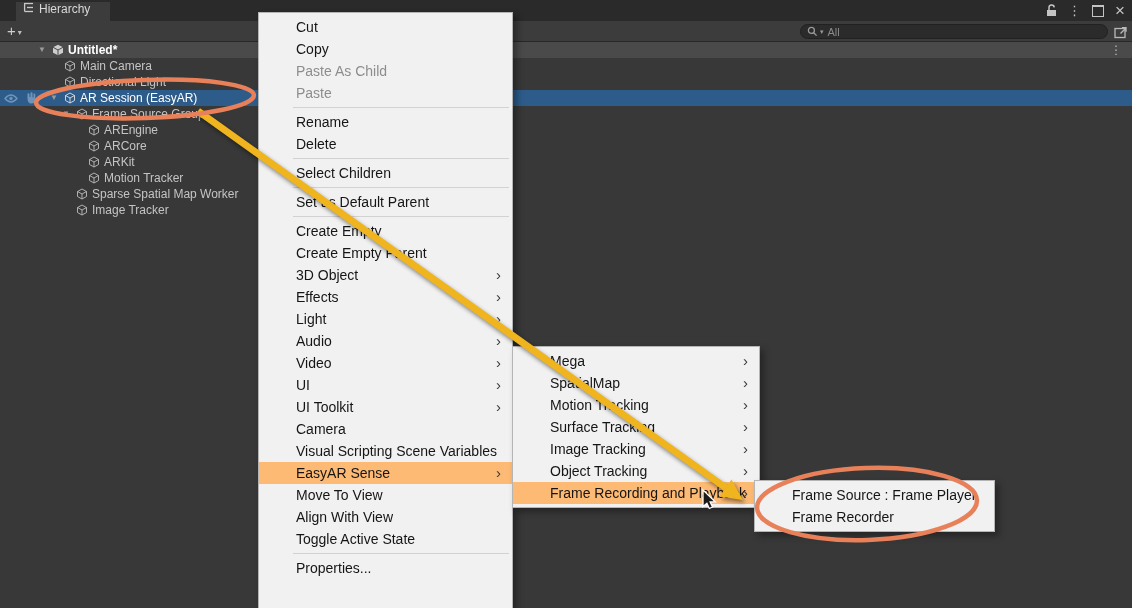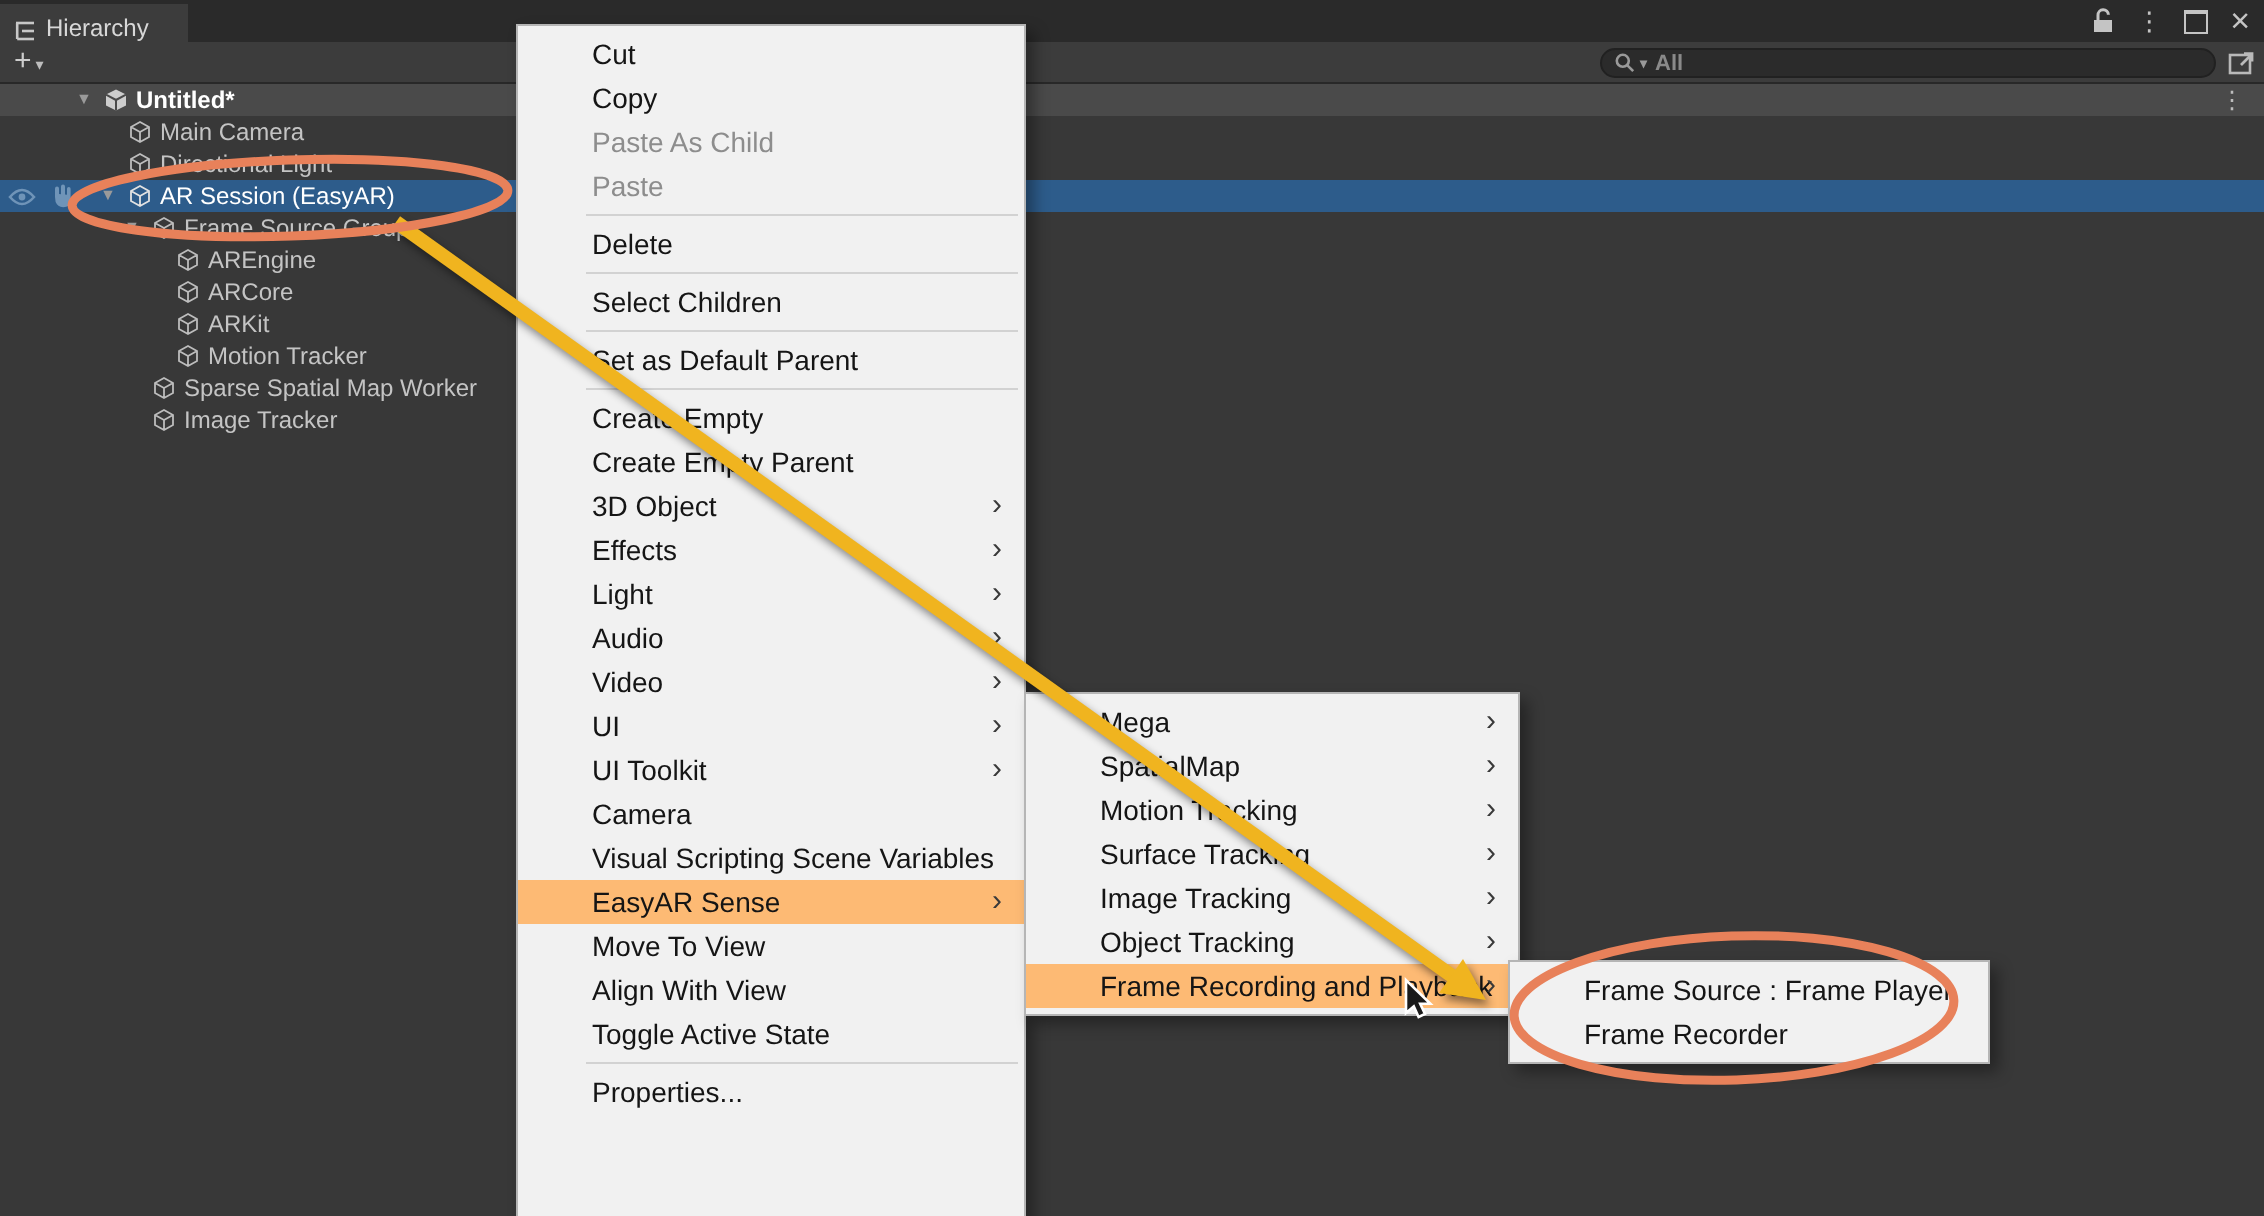--- a/index.html
+++ b/index.html
@@ -3,36 +3,36 @@
 <meta charset="utf-8">
 <style>
   html,body{margin:0;padding:0;}
   body{
     width:1132px;height:608px;position:relative;overflow:hidden;
     background:#383838;font-family:"Liberation Sans",sans-serif;
     -webkit-font-smoothing:antialiased;
   }
   
   .tabstrip{position:absolute;left:0;top:0;width:1132px;height:21px;background:#2a2a2a;}
-  .tab{position:absolute;left:0;top:2px;width:94px;height:19px;background:#3c3c3c;
-       display:flex;align-items:flex-end;gap:5px;padding-left:7px;box-sizing:border-box;
+  .tab{position:absolute;left:16px;top:2px;width:94px;height:19px;background:#3c3c3c;
+       display:flex;align-items:flex-start;gap:5px;padding-left:7px;box-sizing:border-box;
        color:#d8d8d8;font-size:12px;}
   .win-icons{position:absolute;right:7px;top:2px;height:17px;display:flex;align-items:center;gap:11px;}
   .wi{color:#c4c4c4;display:flex;align-items:center;justify-content:center;}
   .kebab{font-size:13px;line-height:13px;}
   .maxbox{width:10px;height:9px;border:1.5px solid #c4c4c4;border-top-width:2.5px;display:inline-block;}
   .closex{font-size:17px;line-height:14px;}
 
   .toolbar{position:absolute;left:0;top:21px;width:1132px;height:21px;background:#3c3c3c;
            border-bottom:1px solid #282828;box-sizing:border-box;}
   .add-btn{position:absolute;left:7px;top:1px;color:#cdcdcd;font-size:15px;display:flex;align-items:center;gap:2px;}
   .add-btn .caret{font-size:8px;color:#bdbdbd;margin-top:3px;}
   .searchbox{position:absolute;left:800px;top:3px;width:308px;height:15px;background:#2b2b2b;
              border:1px solid #212121;border-radius:8px;display:flex;align-items:center;
-             padding:0 6px;gap:4px;box-sizing:border-box;font-weight:bold;}
+             padding:0 6px;gap:4px;box-sizing:border-box;}
   .searchbox .ph{color:#8a8a8a;font-size:11px;}
   .search-caret{font-size:7px;color:#9a9a9a;margin-left:-2px;}
   .popout{position:absolute;right:4px;top:4px;}
 
   
   .rows{position:absolute;left:0;top:42px;width:1132px;height:566px;}
   .scene-row{position:absolute;left:0;top:0;width:1132px;height:16px;background:#4a4a4a;
              color:#ffffff;font-weight:bold;font-size:12px;display:flex;align-items:center;}
   .scene-kebab{position:absolute;right:10px;top:1px;color:#bdbdbd;font-size:12px;font-weight:normal;}
   .trow{position:absolute;left:0;width:1132px;height:16px;display:flex;align-items:center;
@@ -207,20 +207,21 @@
     <span>Image Tracker</span>
   </div>
 </div>
 
 <div class="menu" id="main-menu">
   <div class="mi"><span>Cut</span></div>
   <div class="mi"><span>Copy</span></div>
   <div class="mi disabled"><span>Paste As Child</span></div>
   <div class="mi disabled"><span>Paste</span></div>
   <div class="sep"></div>
+  <div class="mi"><span>Rename</span></div>
   <div class="mi"><span>Delete</span></div>
   <div class="sep"></div>
   <div class="mi"><span>Select Children</span></div>
   <div class="sep"></div>
   <div class="mi"><span>Set as Default Parent</span></div>
   <div class="sep"></div>
   <div class="mi"><span>Create Empty</span></div>
   <div class="mi"><span>Create Empty Parent</span></div>
   <div class="mi"><span>3D Object</span><span class="sub">›</span></div>
   <div class="mi"><span>Effects</span><span class="sub">›</span></div>

